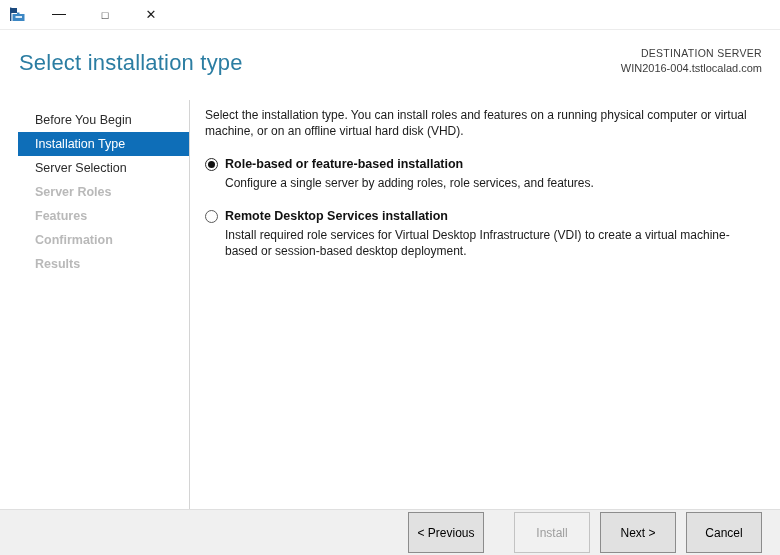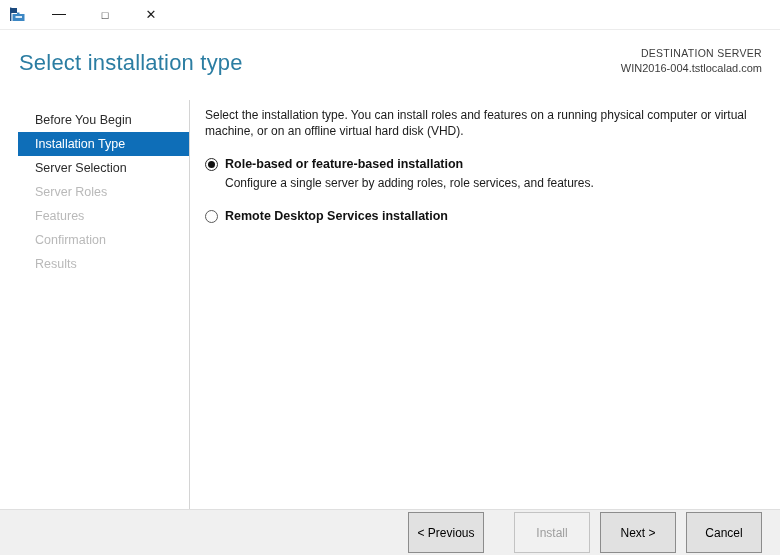--- a/index.html
+++ b/index.html
@@ -64,21 +64,21 @@
   .nav-item {
     height: 24px;
     display: flex; align-items: center;
     padding-left: 17px;
     font-size: 12.5px;
     color: #2b2b2b;
     cursor: default;
     white-space: nowrap;
   }
   .nav-item.selected { background: #0e6eb8; color: #ffffff; }
-  .nav-item.disabled { color: #b9b9b9; }
+  .nav-item.disabled { color: #b9b9b9; font-weight: bold; }
 
   .main {
     flex: 1;
     padding: 7px 18px 12px 15px;
   }
   .main .intro {
     font-size: 12px; line-height: 1.35; color: #1b1b1b;
     max-width: 560px;
     margin-bottom: 18px;
   }
@@ -180,20 +180,21 @@
           <div class="option-desc">Configure a single server by adding roles, role services, and features.</div>
         </div>
       </div>
 
       <div class="option">
         <div class="radio-col">
           <div class="radio"></div>
         </div>
         <div class="option-text">
           <div class="option-label">Remote Desktop Services installation</div>
+          <div class="option-desc">Install required role services for Virtual Desktop Infrastructure (VDI) to create a virtual machine-based or session-based desktop deployment.</div>
         </div>
       </div>
     </div>
   </div>
 
   <div class="footer">
     <div class="btn">&lt; Previous</div>
     <div class="btn disabled gap-left">Install</div>
     <div class="btn">Next &gt;</div>
     <div class="btn">Cancel</div>

